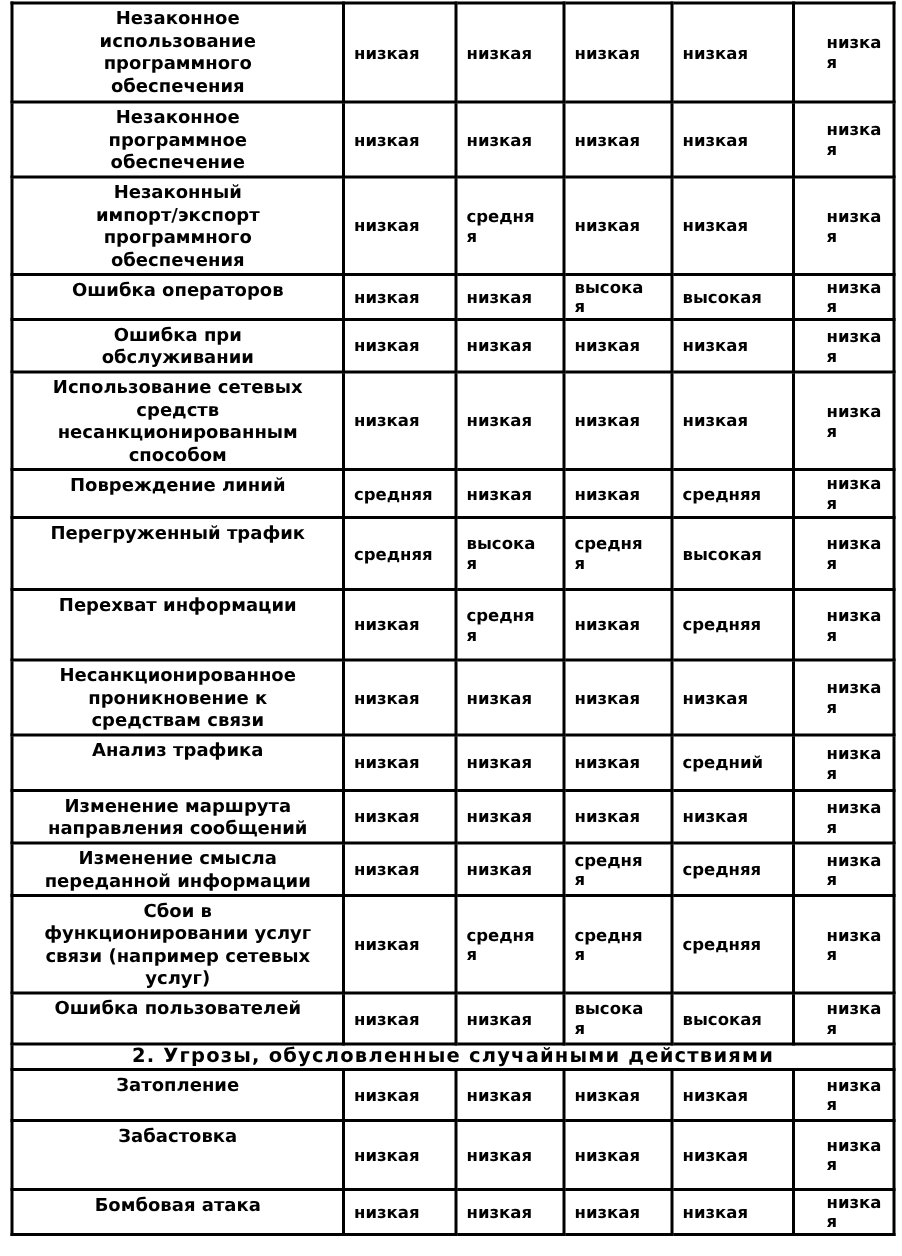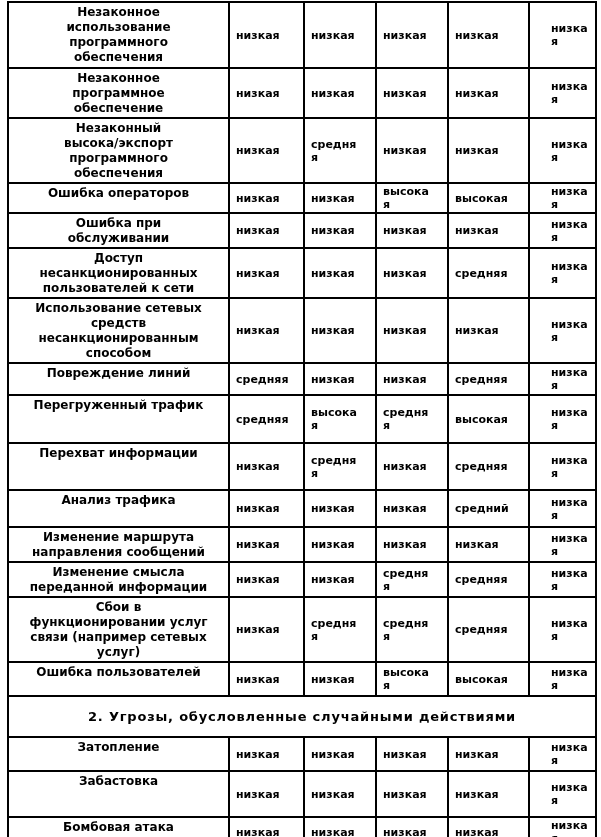--- a/index.html
+++ b/index.html
@@ -2,21 +2,21 @@
 <html><head>
 <meta charset="utf-8">
 <style>
   html,body{margin:0;padding:0;background:#fff;width:601px;height:837px;overflow:hidden;}
   table{border-collapse:collapse;table-layout:fixed;width:588px;margin:1px 0 0 7px;}
   td{border:2px solid #000;font-family:"DejaVu Sans",sans-serif;font-weight:bold;color:#000;
      white-space:pre-line;overflow:hidden;box-sizing:border-box;}
   td.n{font-size:12px;line-height:15px;text-align:center;vertical-align:top;padding:2px 6px 1px;}
   td.v{font-size:11px;line-height:13px;text-align:left;vertical-align:middle;padding:1px 2px 1px 6px;}
   td.v6{padding-left:21px;}
-  td.sec{font-size:13px;line-height:15px;text-align:center;vertical-align:middle;padding:12px;letter-spacing:0.8px;margin-left:19px;}
+  td.sec{font-size:13px;line-height:15px;text-align:center;vertical-align:middle;padding:0;letter-spacing:0.8px;margin-left:19px;}
 </style>
 </head>
 <body>
 
 <table>
   <colgroup>
     <col style="width:221px">
       <col style="width:75px">
       <col style="width:72px">
     <col style="width:72px">
@@ -42,21 +42,21 @@
 обеспечение</td>
       <td class="v">низкая</td>
       <td class="v">низкая</td>
       <td class="v">низкая</td>
       <td class="v">низкая</td>
       <td class="v v6">низка
 я</td>
     </tr>
     <tr style="height:63px">
       <td class="n">Незаконный
-высока/экспорт
+импорт/экспорт
 программного
 обеспечения</td>
       <td class="v">низкая</td>
       <td class="v">средня
 я</td>
       <td class="v">низкая</td>
       <td class="v">низкая</td>
       <td class="v v6">низка
 я</td>
     </tr>
@@ -70,31 +70,20 @@
       <td class="v v6">низка
 я</td>
     </tr>
     <tr style="height:32px">
       <td class="n">Ошибка при
 обслуживании</td>
       <td class="v">низкая</td>
       <td class="v">низкая</td>
       <td class="v">низкая</td>
       <td class="v">низкая</td>
-      <td class="v v6">низка
-я</td>
-    </tr>
-    <tr style="height:48px">
-      <td class="n">Доступ
-несанкционированных
-пользователей к сети</td>
-      <td class="v">низкая</td>
-      <td class="v">низкая</td>
-      <td class="v">низкая</td>
-      <td class="v">средняя</td>
       <td class="v v6">низка
 я</td>
     </tr>
     <tr style="height:60px">
       <td class="n">Использование сетевых
 средств
 несанкционированным
 способом</td>
       <td class="v">низкая</td>
       <td class="v">низкая</td>
@@ -126,20 +115,31 @@
     <tr style="height:47px">
       <td class="n">Перехват информации</td>
       <td class="v">низкая</td>
       <td class="v">средня
 я</td>
       <td class="v">низкая</td>
       <td class="v">средняя</td>
       <td class="v v6">низка
 я</td>
     </tr>
+    <tr style="height:48px">
+      <td class="n">Несанкционированное
+проникновение к
+средствам связи</td>
+      <td class="v">низкая</td>
+      <td class="v">низкая</td>
+      <td class="v">низкая</td>
+      <td class="v">низкая</td>
+      <td class="v v6">низка
+я</td>
+    </tr>
     <tr style="height:37px">
       <td class="n">Анализ трафика</td>
       <td class="v">низкая</td>
       <td class="v">низкая</td>
       <td class="v">низкая</td>
       <td class="v">средний</td>
       <td class="v v6">низка
 я</td>
     </tr>
     <tr style="height:34px">

